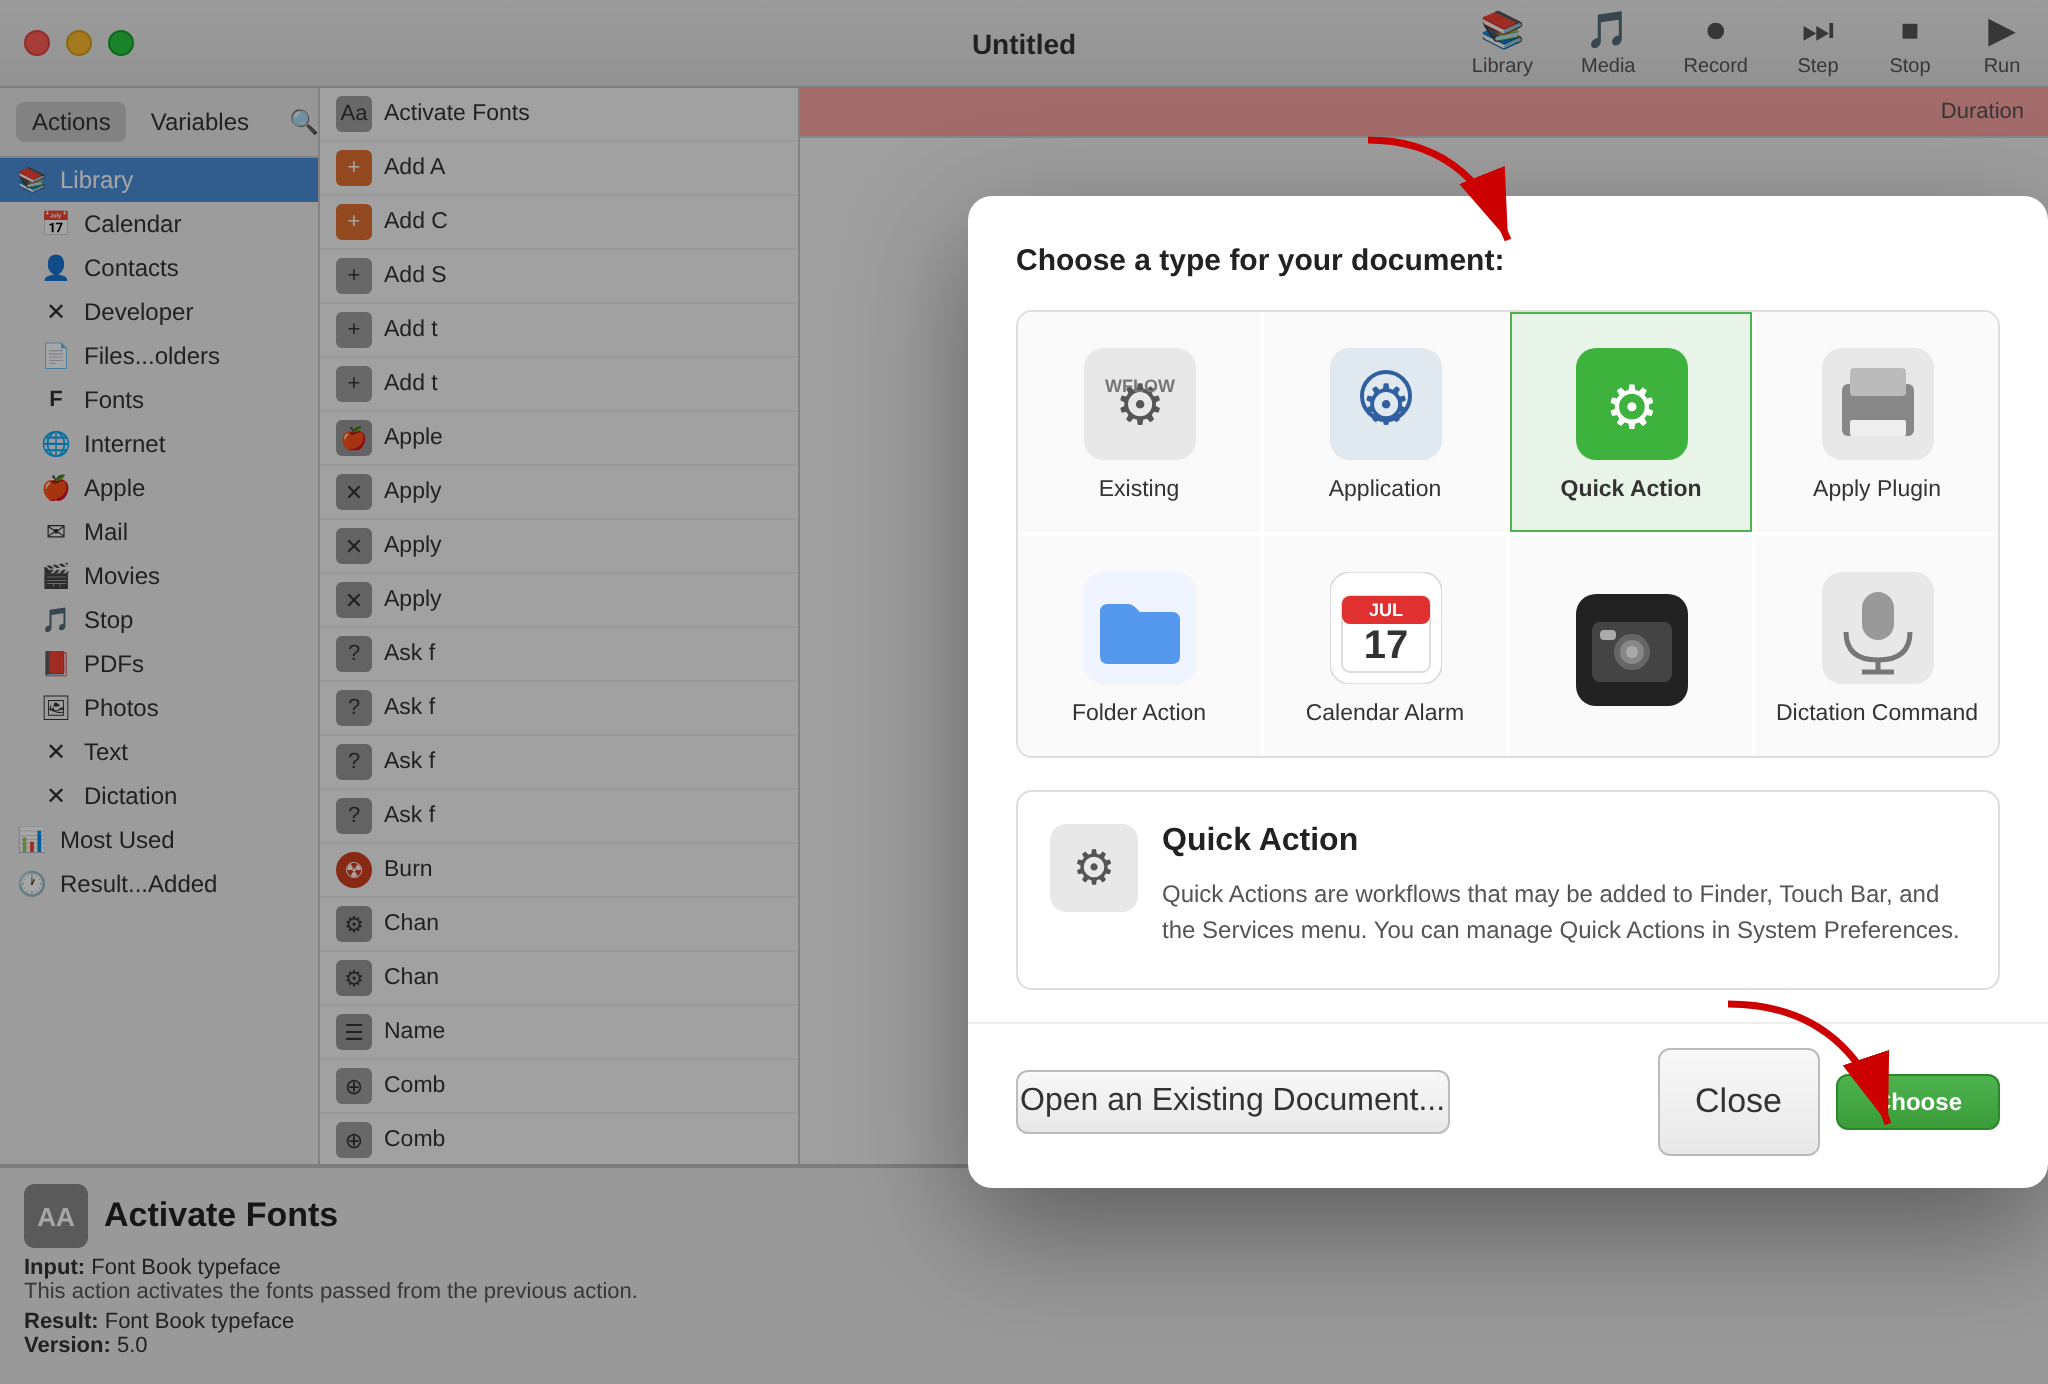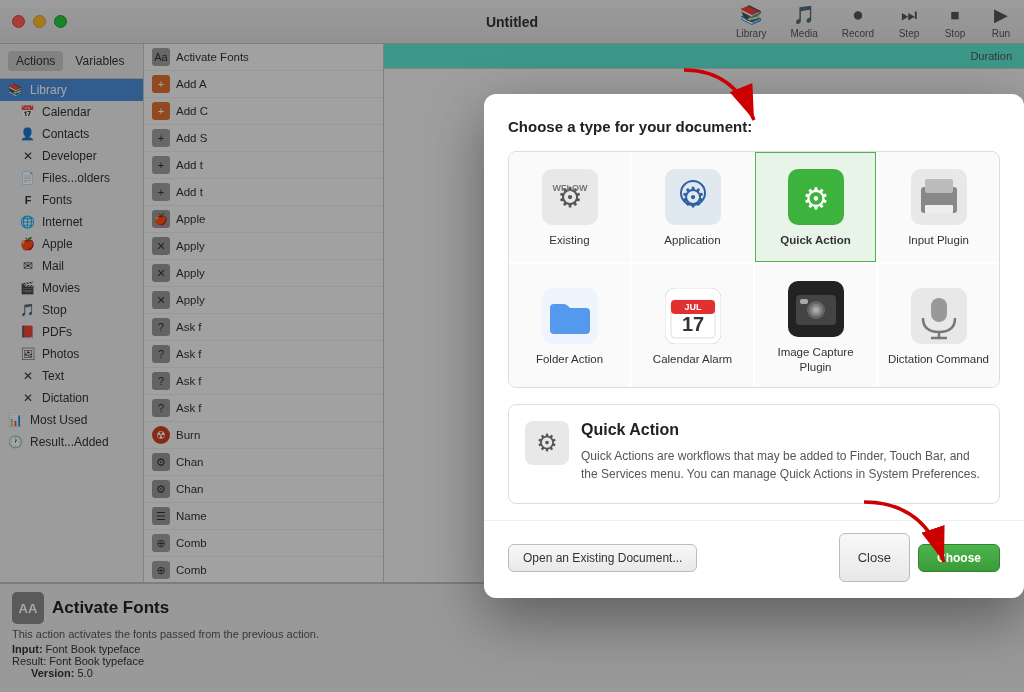--- a/index.html
+++ b/index.html
@@ -71,21 +71,21 @@
     }
 
     
     .main-layout {
       display: flex;
       height: calc(692px - 44px);
     }
 
     
     .sidebar {
-      width: 144px;
+      width: 160px;
       background: #f0f0f0;
       border-right: 1px solid #c8c8c8;
       display: flex;
       flex-direction: column;
       flex-shrink: 0;
     }
     .sidebar-tabs {
       display: flex;
       align-items: center;
       padding: 6px 8px;
@@ -275,31 +275,31 @@
 
     
     .modal-footer {
       display: flex;
       align-items: center;
       padding: 12px 24px 16px;
       border-top: 1px solid #eee;
       gap: 8px;
     }
     .btn-open-existing {
-      font-size: 12px;
-      padding: 6px 14px;
+      font-size: 16px;
+      padding: 6px 1px;
       border: 1px solid #bbb;
       border-radius: 6px;
       background: linear-gradient(to bottom, #f8f8f8, #e8e8e8);
       cursor: pointer;
       color: #333;
     }
     .btn-spacer { flex: 1; }
     .btn-close {
-      font-size: 13px;
+      font-size: 17px;
       padding: 16px 18px;
       border: 1px solid #bbb;
       border-radius: 6px;
       background: linear-gradient(to bottom, #f8f8f8, #e8e8e8);
       cursor: pointer;
       color: #333;
     }
     .btn-choose {
       font-size: 12px;
       padding: 6px 18px;
@@ -509,43 +509,43 @@
       <div class="middle-item-icon" style="background:#a0a0a0">⊕</div>
       <span>Comb</span>
     </div>
     <div class="middle-item">
       <div class="middle-item-icon" style="background:#a0a0a0">⊕</div>
       <span>Comb</span>
     </div>
   </div>
 
   <div class="right-panel">
-    <div style="display:flex;justify-content:flex-end;padding:6px 12px;border-bottom:1px solid #d0d0d0;background:#5eead4;">
+    <div style="display:flex;justify-content:flex-end;padding:6px 12px;border-bottom:1px solid #d0d0d0;background:#fca5a5;">
       <span style="font-size:11px;color:#555;">Duration</span>
     </div>
     <div style="flex:1;"></div>
   </div>
 </div>
 
 <div style="position:absolute;bottom:0;left:0;right:0;height:110px;background:#ececec;border-top:2px solid #c0c0c0;padding:8px 12px;">
   <div style="display:flex;align-items:center;gap:8px;margin-bottom:4px;">
     <div style="width:32px;height:32px;background:#8a8a8a;border-radius:5px;display:flex;align-items:center;justify-content:center;font-size:13px;font-weight:bold;color:white;">AA</div>
     <div style="font-size:17px;font-weight:700;color:#222;">Activate Fonts</div>
   </div>
-  <div style="font-size:11px;color:#555;margin-bottom:3px;">This action activates the fonts passed from the previous action.</div>
   <div style="font-size:11px;color:#333;">
     <span style="font-weight:bold;">Input:</span>
     <span>Font Book typeface</span>
   </div>
+  <div style="font-size:11px;color:#555;margin-bottom:3px;">This action activates the fonts passed from the previous action.</div>
   <div style="font-size:11px;color:#333;">
-    <span style="font-weight:normal;">Result:</span>
+    <span style="font-weight:bold;">Result:</span>
     <span>Font Book typeface</span>
   </div>
   <div style="font-size:11px;color:#333;">
-    <span style="font-weight:bold;margin-left:19px;">Version:</span>
+    <span style="font-weight:bold;">Version:</span>
     <span>5.0</span>
   </div>
 </div>
 
 <div class="modal-overlay">
 
   <svg style="position:absolute;top:60px;right:250px;width:100px;height:100px;pointer-events:none;z-index:300;" viewBox="0 0 100 100">
     <defs>
       <marker id="arrowhead1" markerWidth="10" markerHeight="7" refX="10" refY="3.5" orient="auto">
         <polygon points="0 0, 10 3.5, 0 7" fill="#cc0000"></polygon>
@@ -591,21 +591,21 @@
         </div>
         <div class="doc-type-cell">
           <div class="doc-type-icon">
             <svg width="56" height="56" viewBox="0 0 56 56">
               <rect width="56" height="56" rx="10" fill="#e8e8e8"></rect>
               <rect x="10" y="18" width="36" height="26" rx="3" fill="#888"></rect>
               <rect x="14" y="10" width="28" height="14" rx="2" fill="#bbb"></rect>
               <rect x="14" y="36" width="28" height="8" rx="1" fill="#eee"></rect>
             </svg>
           </div>
-          <div class="doc-type-label">Input Plugin</div>
+          <div class="doc-type-label">Apply Plugin</div>
         </div>
 
         <div class="doc-type-cell">
           <div class="doc-type-icon">
             <svg width="56" height="56" viewBox="0 0 56 56">
               <rect width="56" height="56" rx="10" fill="#f0f4ff"></rect>
               <path d="M8 20 Q8 16 12 16 L22 16 Q24 16 26 18 L28 20 L44 20 Q48 20 48 24 L48 42 Q48 46 44 46 L12 46 Q8 46 8 42 Z" fill="#5599ee"></path>
             </svg>
           </div>
           <div class="doc-type-label">Folder Action</div>
@@ -626,21 +626,20 @@
           <div class="doc-type-icon">
             <svg width="56" height="56" viewBox="0 0 56 56">
               <rect width="56" height="56" rx="10" fill="#222"></rect>
               <rect x="8" y="14" width="40" height="30" rx="4" fill="#444"></rect>
               <circle cx="28" cy="29" r="9" fill="#666"></circle>
               <circle cx="28" cy="29" r="6" fill="#888"></circle>
               <circle cx="28" cy="29" r="3" fill="#aaa"></circle>
               <rect x="12" y="18" width="8" height="5" rx="2" fill="#aaa"></rect>
             </svg>
           </div>
-          <div class="doc-type-label">Image Capture Plugin</div>
         </div>
         <div class="doc-type-cell">
           <div class="doc-type-icon">
             <svg width="56" height="56" viewBox="0 0 56 56">
               <rect width="56" height="56" rx="10" fill="#e8e8e8"></rect>
               <rect x="20" y="10" width="16" height="24" rx="8" fill="#999"></rect>
               <path d="M12 30 Q12 44 28 44 Q44 44 44 30" stroke="#777" stroke-width="2.5" fill="none"></path>
               <line x1="28" y1="44" x2="28" y2="50" stroke="#777" stroke-width="2.5"></line>
               <line x1="20" y1="50" x2="36" y2="50" stroke="#777" stroke-width="2.5"></line>
             </svg>

